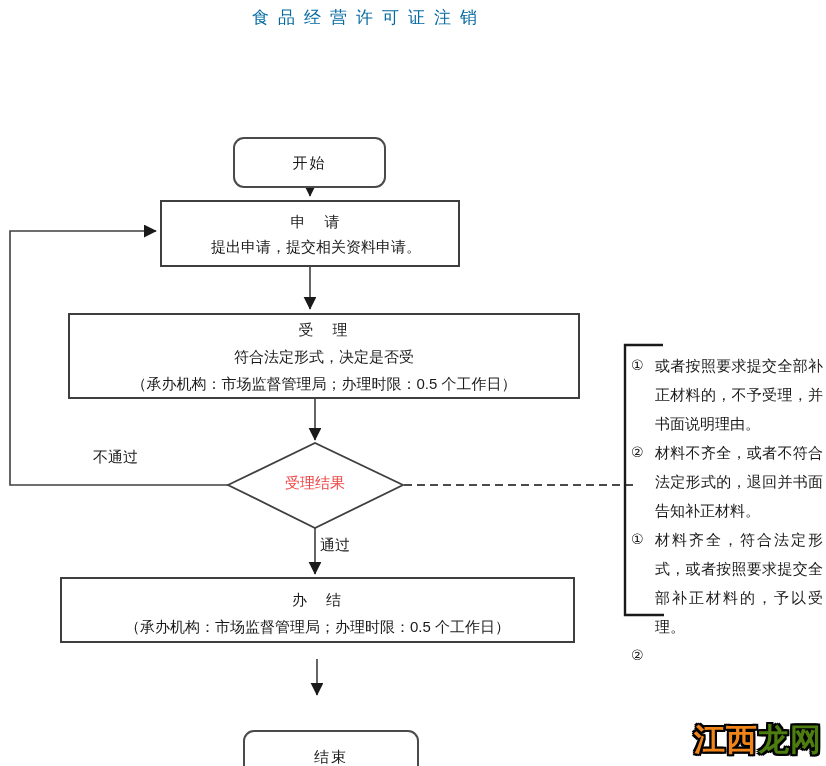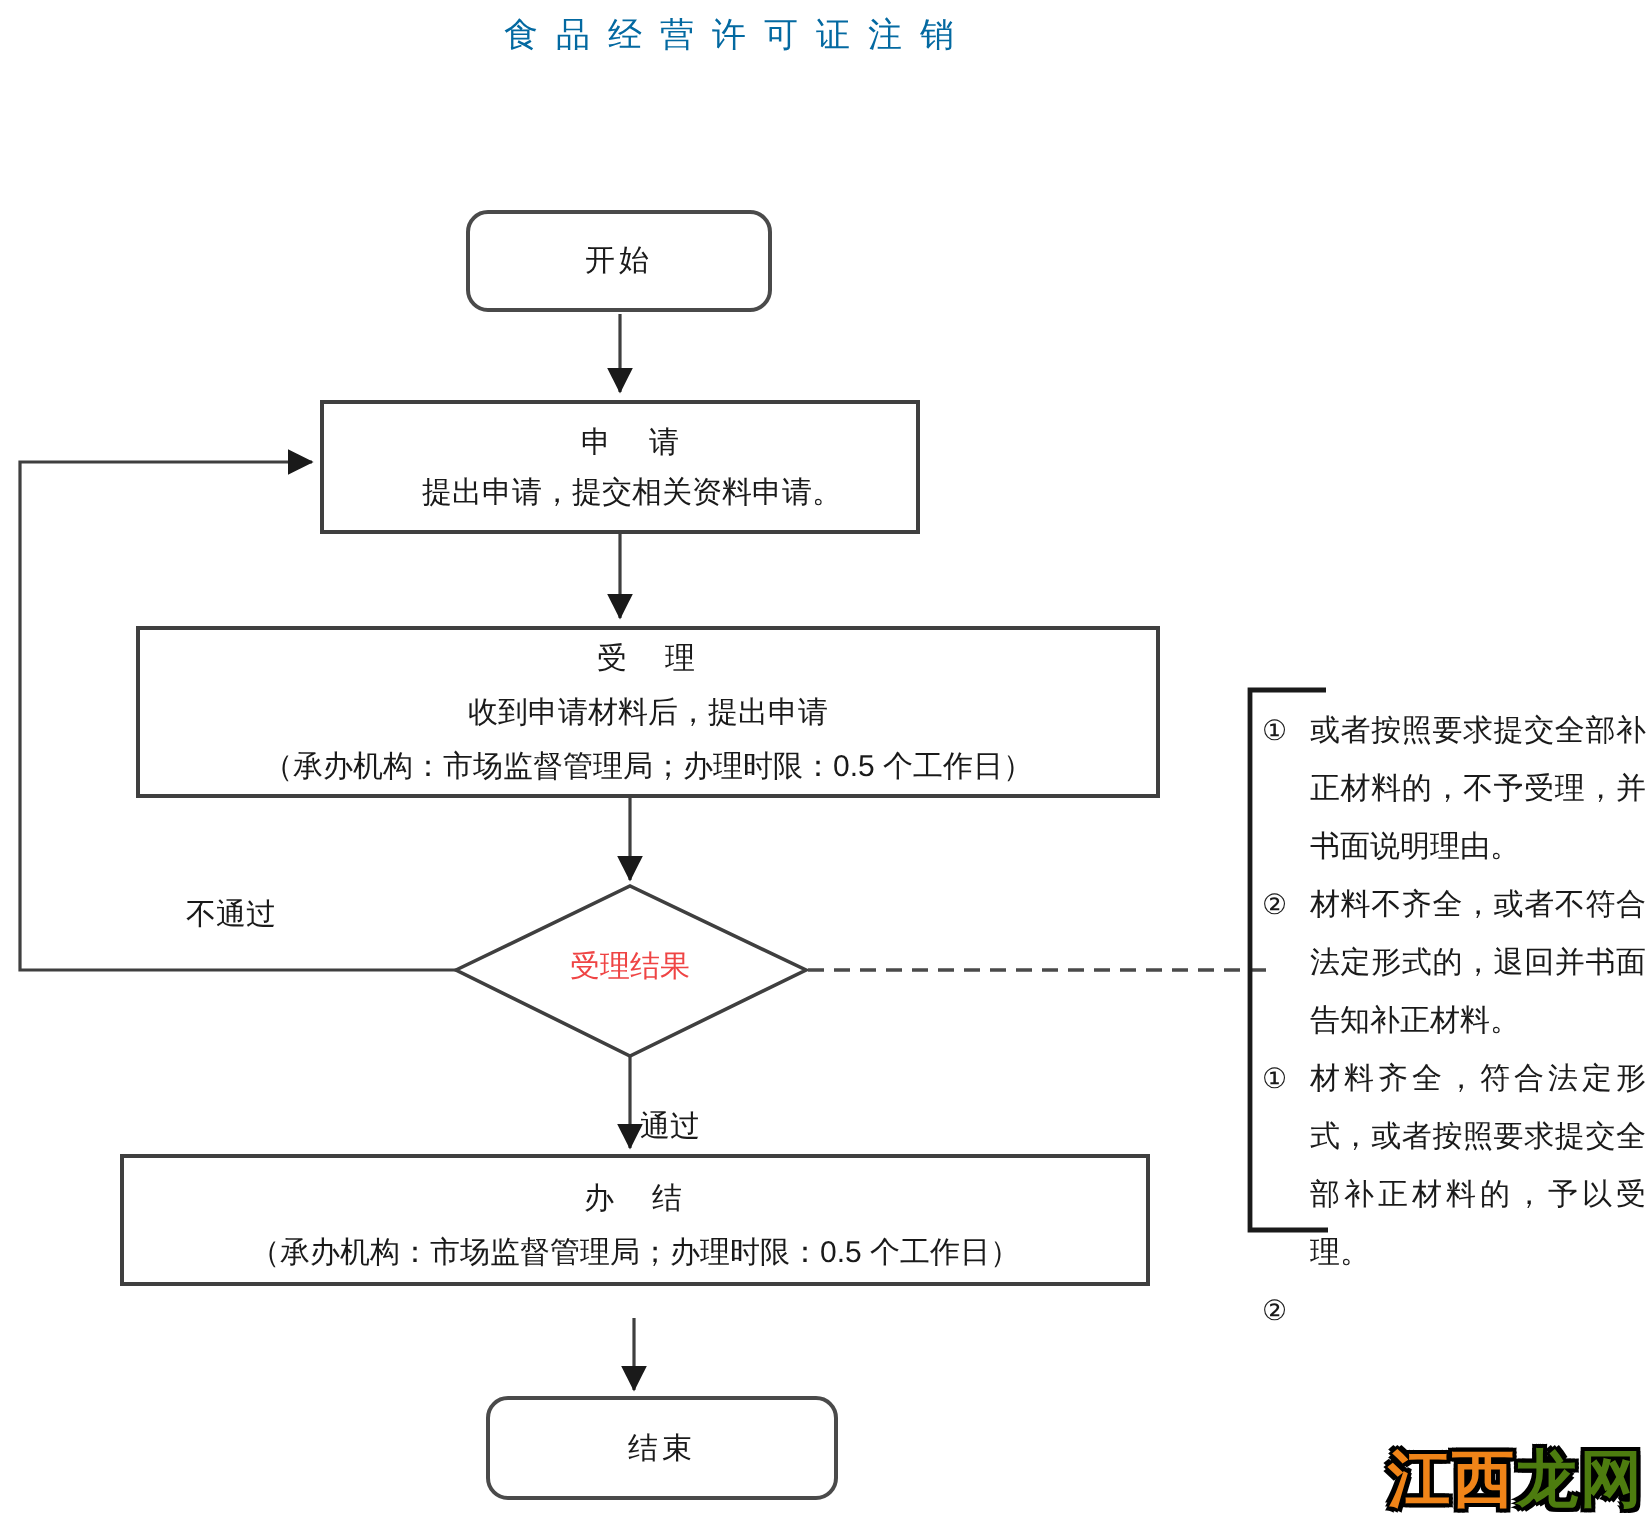--- a/index.html
+++ b/index.html
@@ -10,21 +10,21 @@
   .abs{position:absolute;}
   .page-title{
     top:6px;left:252px;font-size:17px;letter-spacing:9px;color:#0369a1;white-space:nowrap;
   }
   svg.connectors{position:absolute;top:0;left:0;pointer-events:none;}
   .node{
     position:absolute;box-sizing:border-box;border:2px solid #3f3f3f;background:#fff;
     display:flex;flex-direction:column;align-items:center;justify-content:center;
     text-align:center;font-size:15px;line-height:25px;white-space:nowrap;
   }
-  .rounded{border-radius:11px;border-color:#4a4a4a;}
+  .rounded{border-radius:11px;border-color:#4a4a4a;margin-top:32px;}
   .node .t{letter-spacing:2px;}
   .top-align{justify-content:flex-start;padding-top:7px;}
   .diamond-label{
     position:absolute;left:250px;top:474px;width:130px;text-align:center;
     font-size:15px;color:#ef4444;
   }
   .edge-label{position:absolute;font-size:15px;color:#1a1a1a;white-space:nowrap;}
   .notes{
     position:absolute;left:631px;top:351px;width:192px;
     font-size:15px;line-height:29px;color:#1a1a1a;
@@ -76,28 +76,28 @@
     <div class="t">开始</div>
   </div>
 
   <div class="node" style="left:160px;top:200px;width:300px;height:67px;padding-left:12px;">
     <div class="t">申　请</div>
     <div>提出申请，提交相关资料申请。</div>
   </div>
 
   <div class="node" style="left:68px;top:313px;width:512px;height:86px;line-height:27px;">
     <div class="t">受　理</div>
-    <div>收到申请材料后，提出申请</div>
+    <div>符合法定形式，决定是否受</div>
     <div>（承办机构：市场监督管理局；办理时限：0.5 个工作日）</div>
   </div>
 
   <div class="diamond-label">受理结果</div>
 
   <div class="edge-label" style="left:93px;top:448px;">不通过</div>
-  <div class="edge-label" style="left:320px;top:536px;margin-top:18px;">通过</div>
+  <div class="edge-label" style="left:320px;top:536px;">通过</div>
 
   <div class="node top-align" style="left:60px;top:577px;width:515px;height:66px;line-height:27px;">
     <div class="t">办　结</div>
     <div>（承办机构：市场监督管理局；办理时限：0.5 个工作日）</div>
   </div>
 
   <div class="node rounded" style="left:243px;top:698px;width:176px;height:52px;">
     <div class="t">结束</div>
   </div>
 

